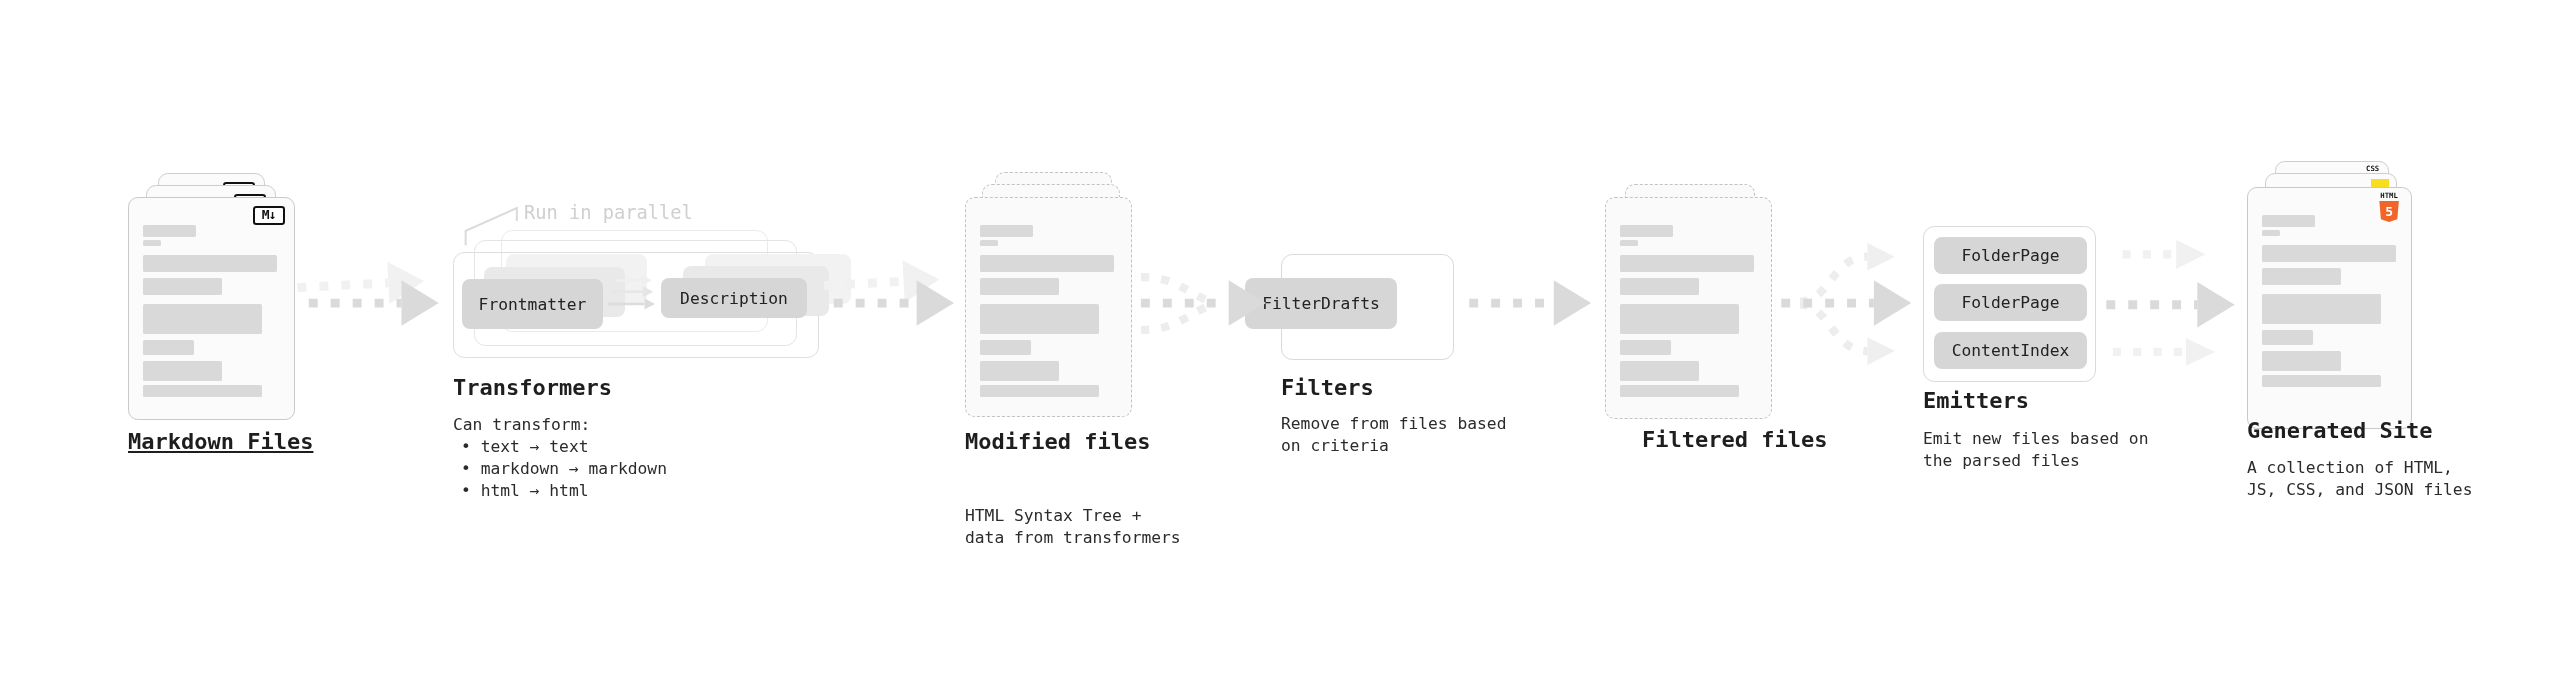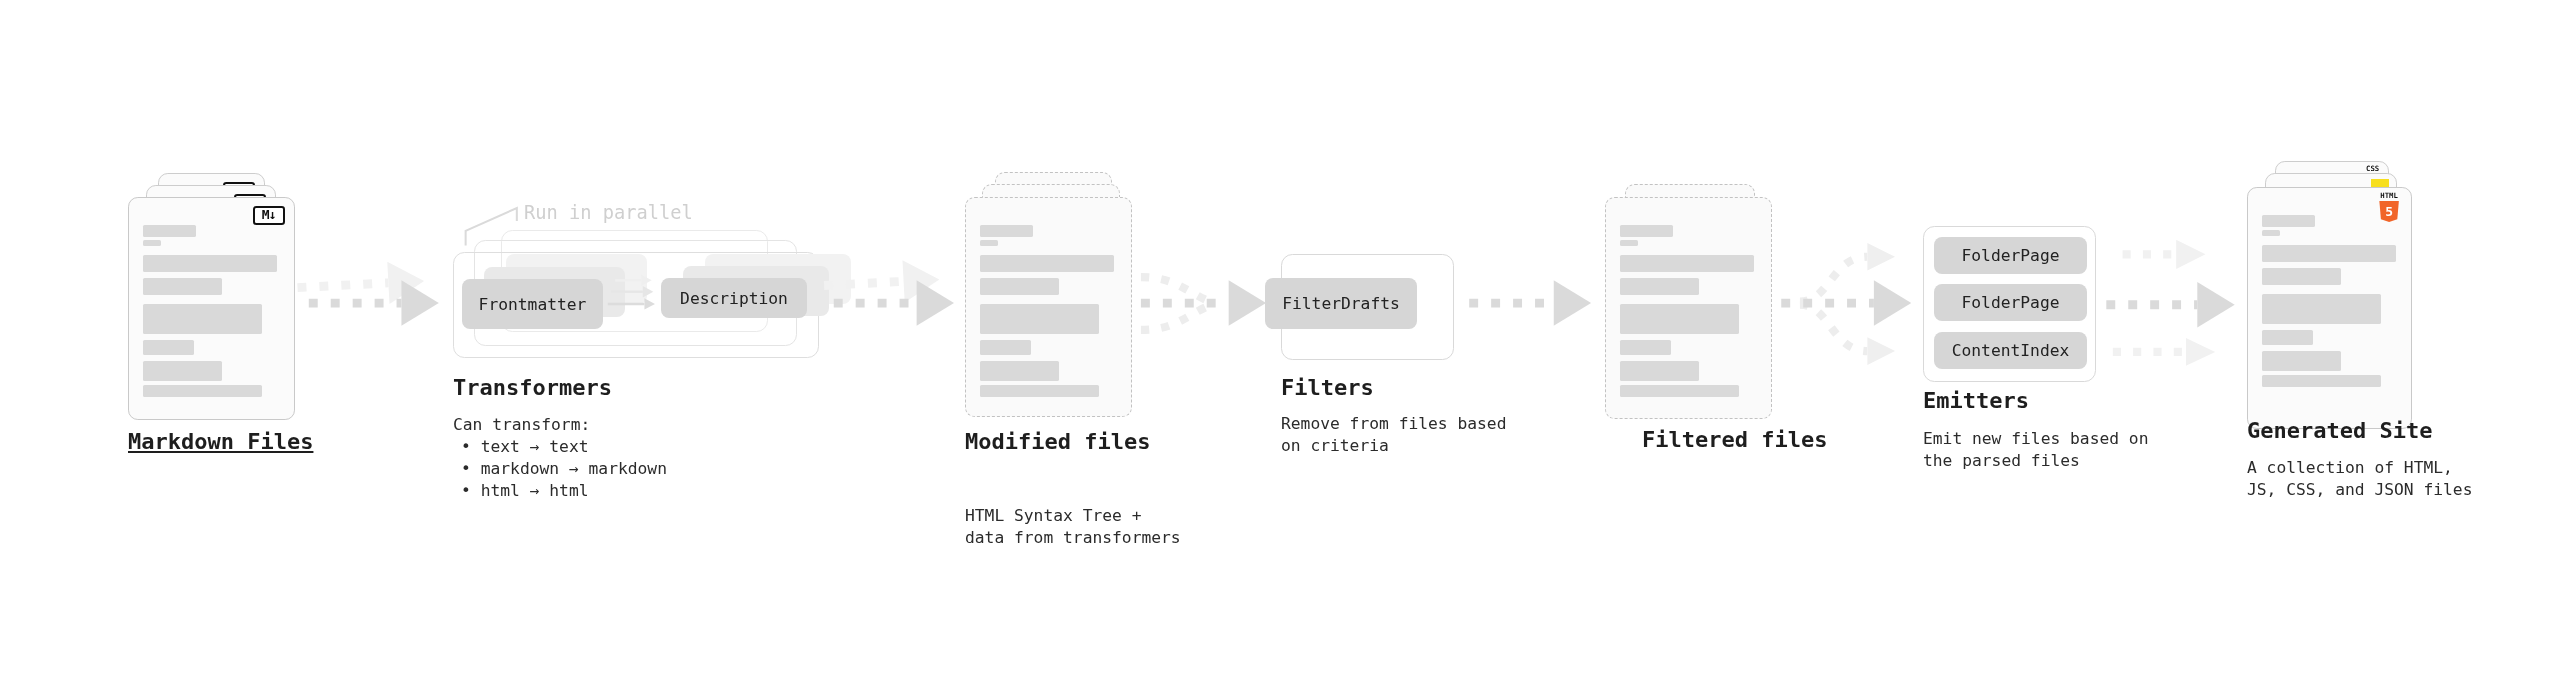--- a/index.html
+++ b/index.html
@@ -113,21 +113,21 @@
     </div>
     <div class="title" style="left:965px;top:429px;">Modified files</div>
     <div class="sub" style="left:965px;top:466px;margin-top:39px;">
       <span>HTML Syntax Tree +</span>
       <span>data from transformers</span>
     </div>
   </div>
 
   <div>
     <div class="panel white" style="left:1281px;top:254px;width:173px;height:106px;"></div>
-    <div class="chip" style="left:1245px;top:278px;width:152px;height:51px;margin-left:20px;">FilterDrafts</div>
+    <div class="chip" style="left:1245px;top:278px;width:152px;height:51px;">FilterDrafts</div>
     <div class="title" style="left:1281px;top:375px;">Filters</div>
     <div class="sub" style="left:1281px;top:413px;">
       <span>Remove from files based</span>
       <span>on criteria</span>
     </div>
   </div>
 
   <div>
     <div class="doc dashed" style="left:1625px;top:184px;width:130px;height:228px;"></div>
     <div class="doc dashed" style="left:1605px;top:197px;width:167px;height:222px;">

